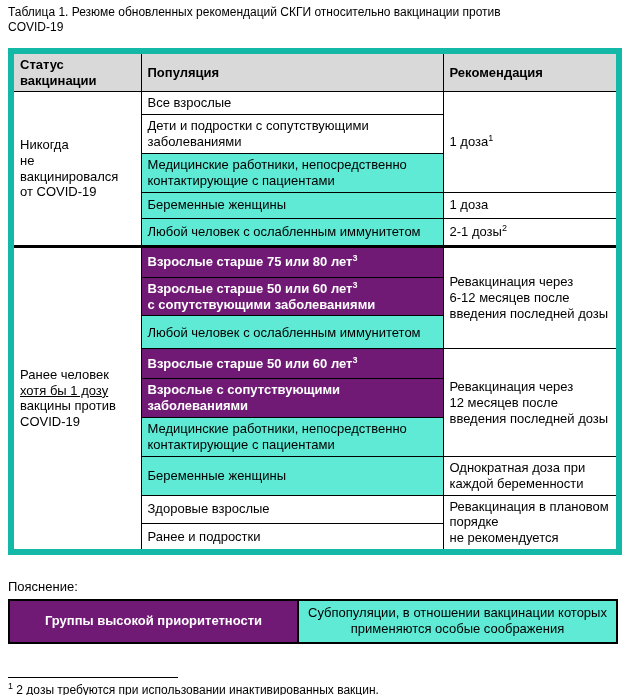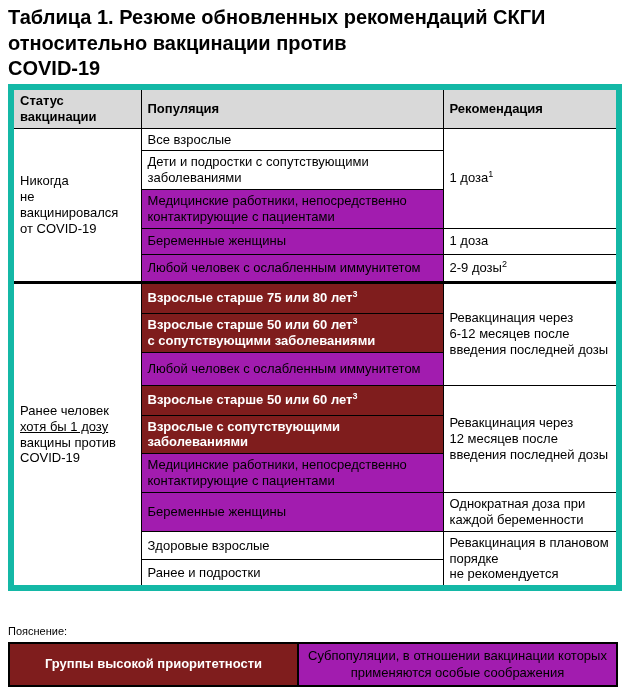--- a/index.html
+++ b/index.html
@@ -7,24 +7,24 @@
   body {
     width: 624px;
     height: 695px;
     font-family: "Liberation Sans", "DejaVu Sans", sans-serif;
     color: #000;
     padding: 5px 8px 0 8px;
     overflow: hidden;
   }
   .pre { white-space: pre-line; }
   .title {
-    font-size: 20px;
-    font-weight: bold;
+    font-size: 12px;
+    font-weight: normal;
     line-height: 1.28;
-    margin-bottom: 2px;
+    margin-bottom: 12px;
     max-width: 610px;
   }
   table.main {
     border-collapse: collapse;
     table-layout: fixed;
     width: 608px;
     border: 6px solid #14b8a6;
   }
   table.main th, table.main td {
     border: 1px solid #000;
@@ -32,37 +32,37 @@
     line-height: 1.22;
     padding: 3px 6px;
     vertical-align: middle;
     text-align: left;
     overflow: hidden;
   }
   table.main th {
     background: #D9D9D9;
     font-weight: bold;
   }
-  td.cream { background: #a21caf; }
+  td.cream { background: #5eead4; }
   td.red {
-    background: #7f1d1d;
+    background: #701a75;
     color: #ffffff;
     font-weight: bold;
   }
   tr.sect > td { border-top: 3px solid #000; }
   td.white-sep { border-bottom: 2px solid #ffffff; }
   sup {
     font-size: 9px;
     line-height: 0;
     vertical-align: super;
   }
   .underline { text-decoration: underline; }
   .expl-label {
-    margin-top: 34px;
-    font-size: 11px;
+    margin-top: 24px;
+    font-size: 13px;
   }
   table.legend {
     border-collapse: collapse;
     table-layout: fixed;
     width: 608px;
     border: 2px solid #000;
     margin-top: 5px;
     text-align: center;
   }
   table.legend td {
@@ -119,21 +119,21 @@
     <tr style="height:38px">
       <td class="cream"><span class="pre">Медицинские работники, непосредственно
 контактирующие с пациентами</span></td>
     </tr>
     <tr style="height:26px">
       <td class="cream"><span class="pre">Беременные женщины</span></td>
       <td><span class="pre">1 доза</span></td>
     </tr>
     <tr style="height:28px">
       <td class="cream"><span class="pre">Любой человек с ослабленным иммунитетом</span></td>
-      <td><span class="pre">2-9 дозы</span><sup>2</sup></td>
+      <td><span class="pre">2-1 дозы</span><sup>2</sup></td>
     </tr>
     <tr class="sect" style="height:31px">
       <td rowspan="9"><span class="pre">Ранее человек
 </span><span class="underline">хотя бы 1 дозу</span><span class="pre">
 вакцины против
 COVID-19</span></td>
       <td class="red white-sep"><span class="pre">Взрослые старше 75 или 80 лет</span><sup>3</sup></td>
       <td rowspan="3"><span class="pre">Ревакцинация через
 6-12 месяцев после
 введения последней дозы</span></td>

